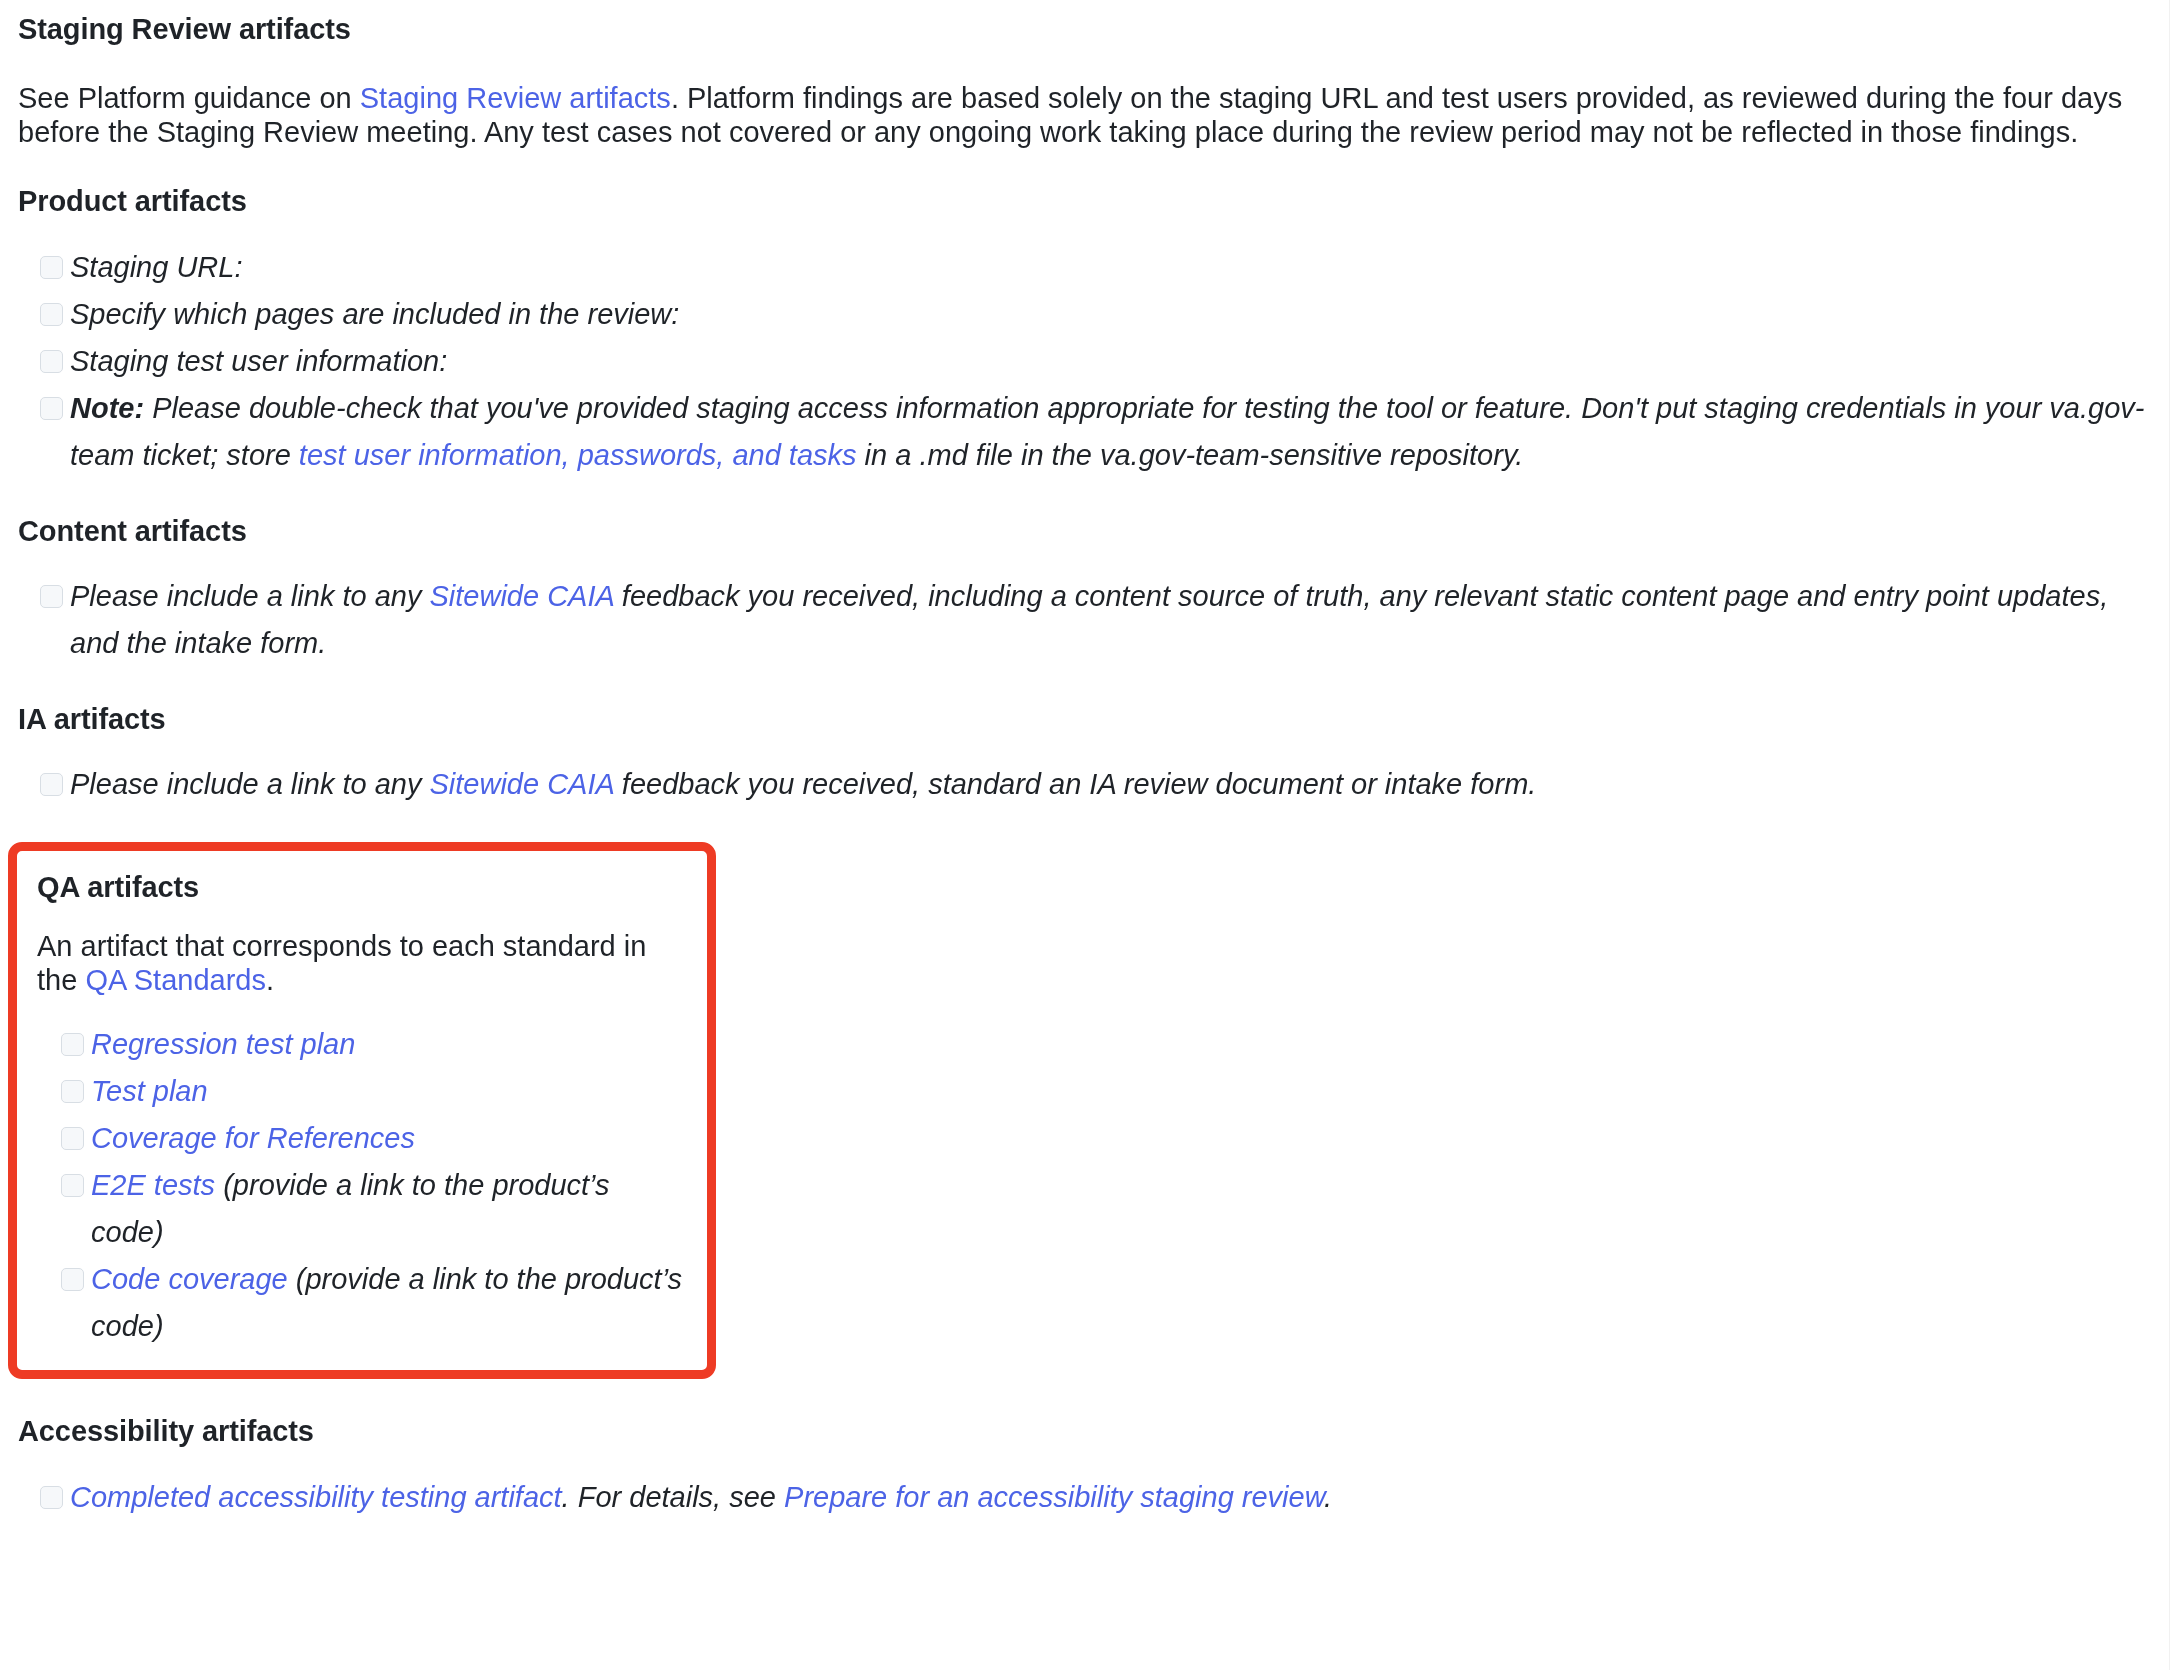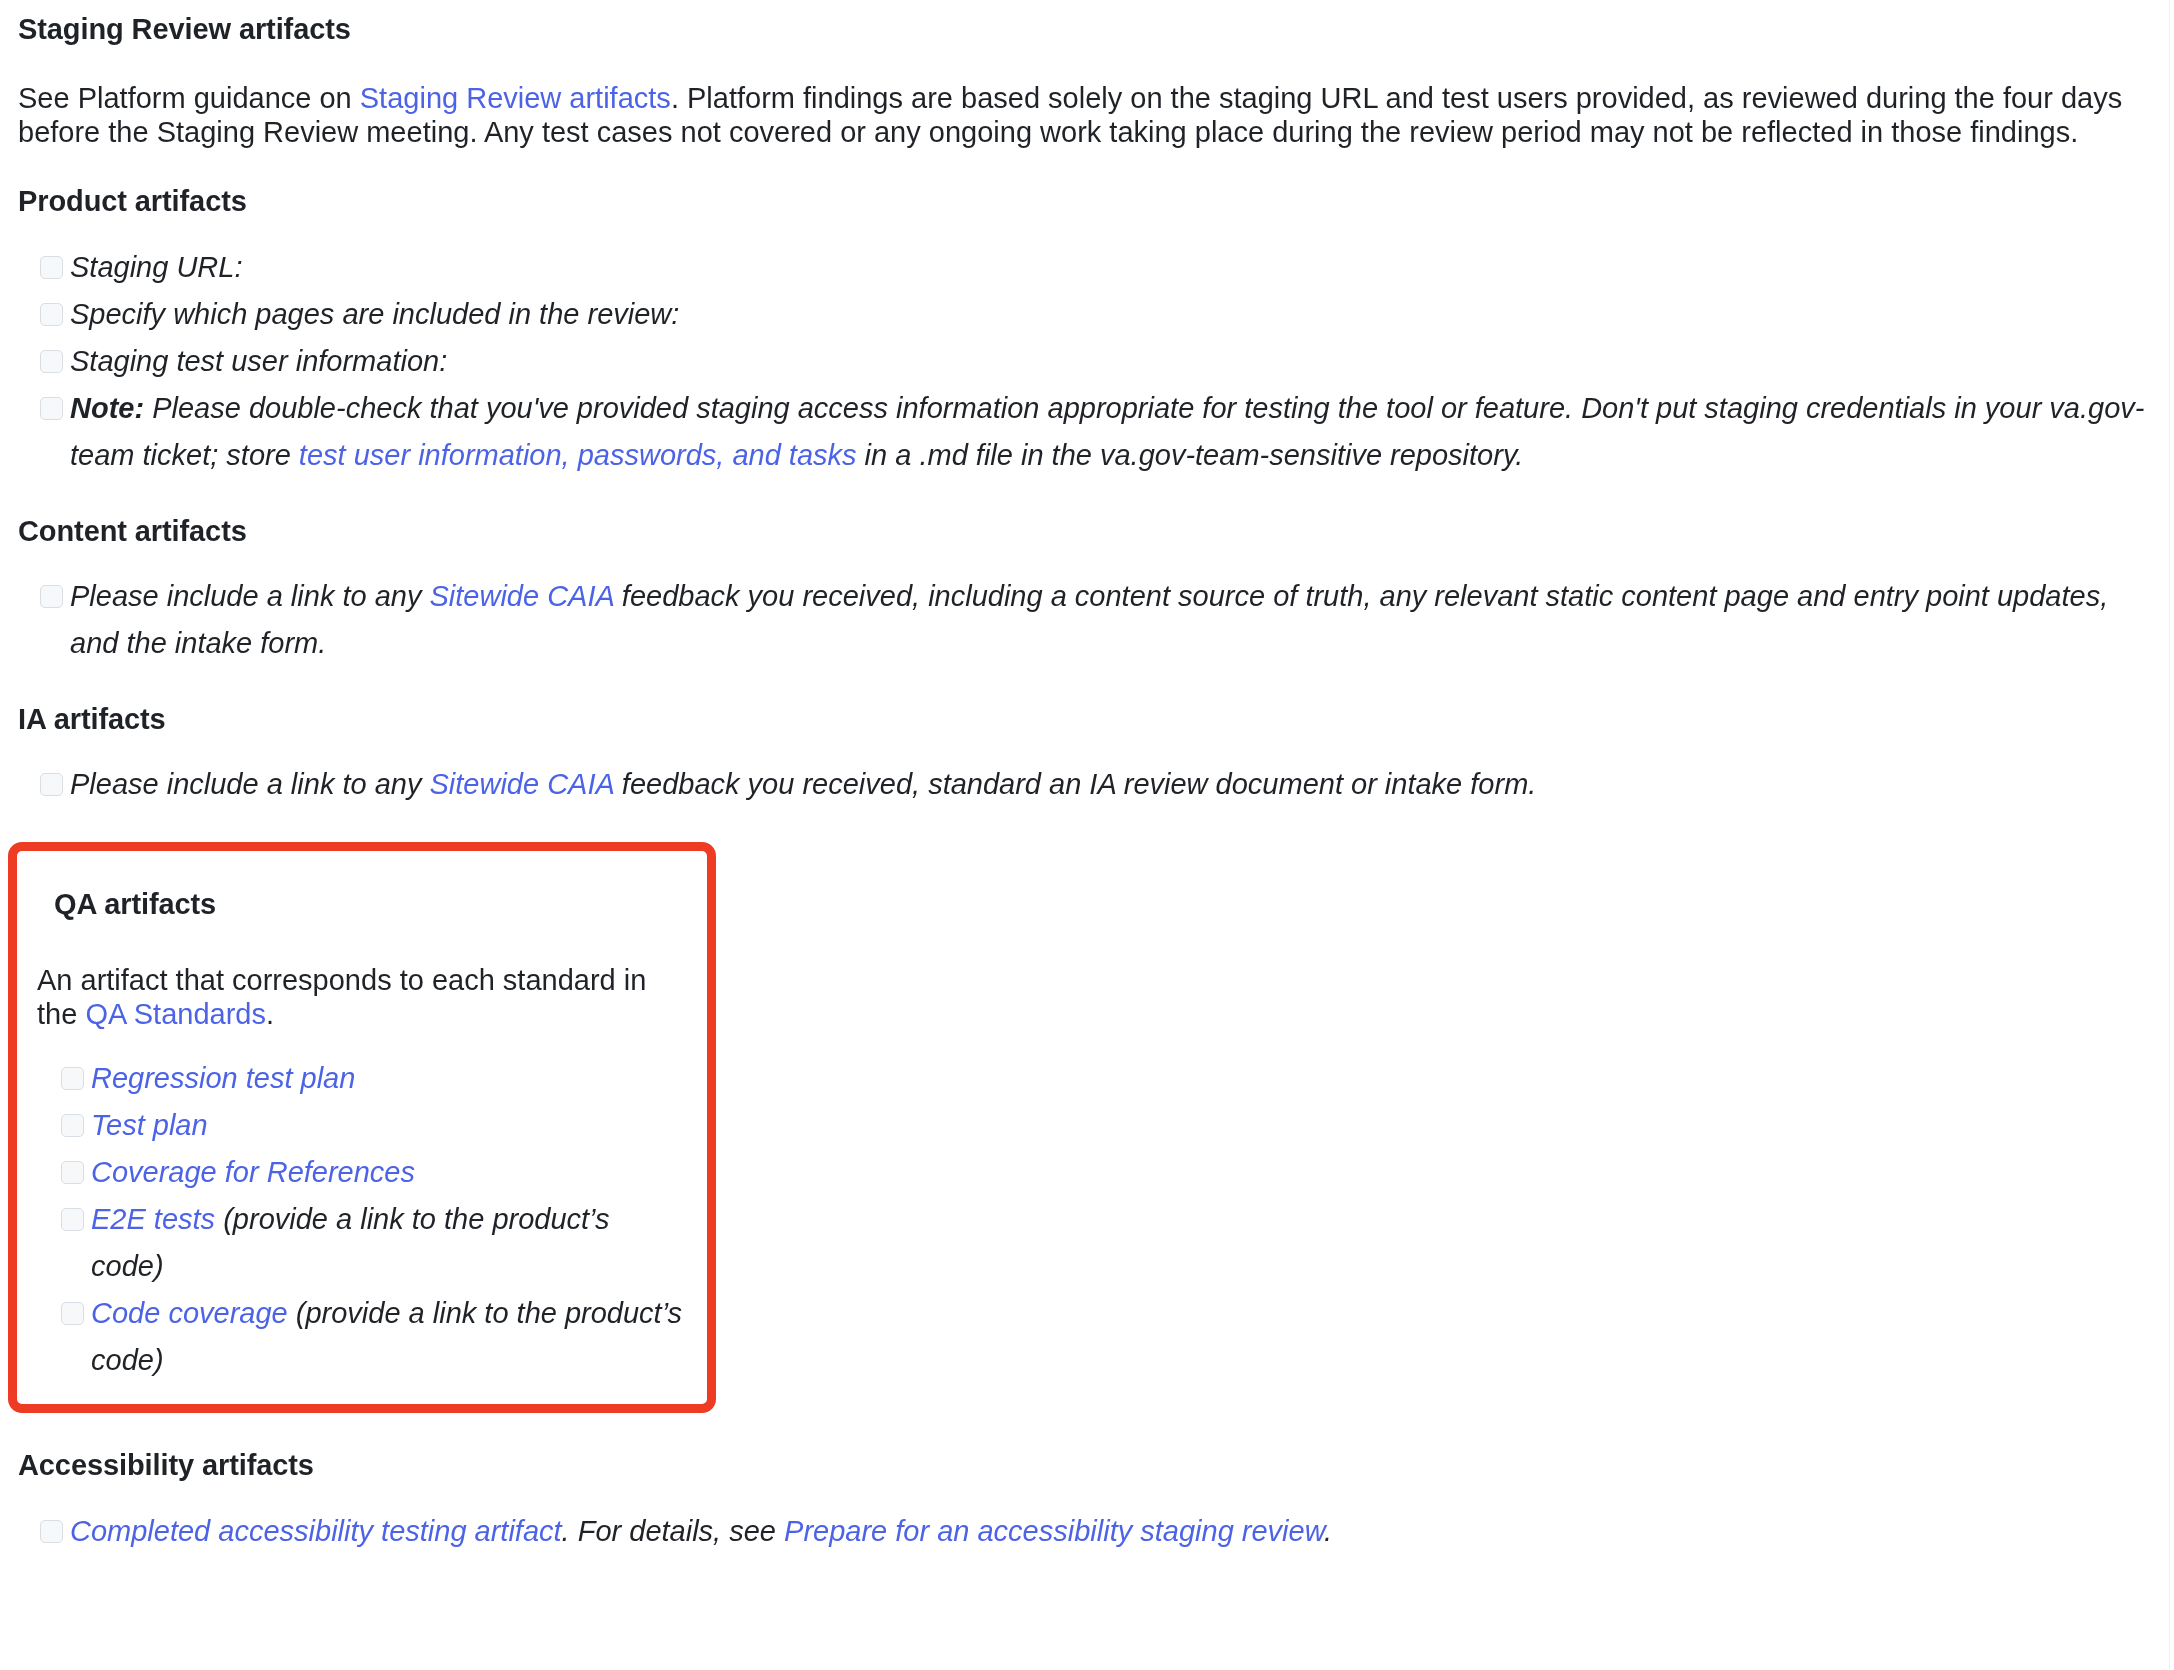--- a/index.html
+++ b/index.html
@@ -89,21 +89,21 @@
   
   .qa-box {
     position: relative;
     width: 708px;
     margin-left: -10px;
     border: 9px solid #ee3b24;
     border-radius: 14px;
     padding: 18px 20px 20px 20px;
     background: #ffffff;
   }
-  .qa-box h3.section-title { margin: 17px; }
+  .qa-box h3.section-title { margin: 0; }
   .qa-box .cbx { left: 24px; }
   .qa-box ul.tasklist li { padding-left: 54px; }
 </style>
 </head>
 <body>
 
 <div class="page">
 
   <div class="right-edge"></div>
 

